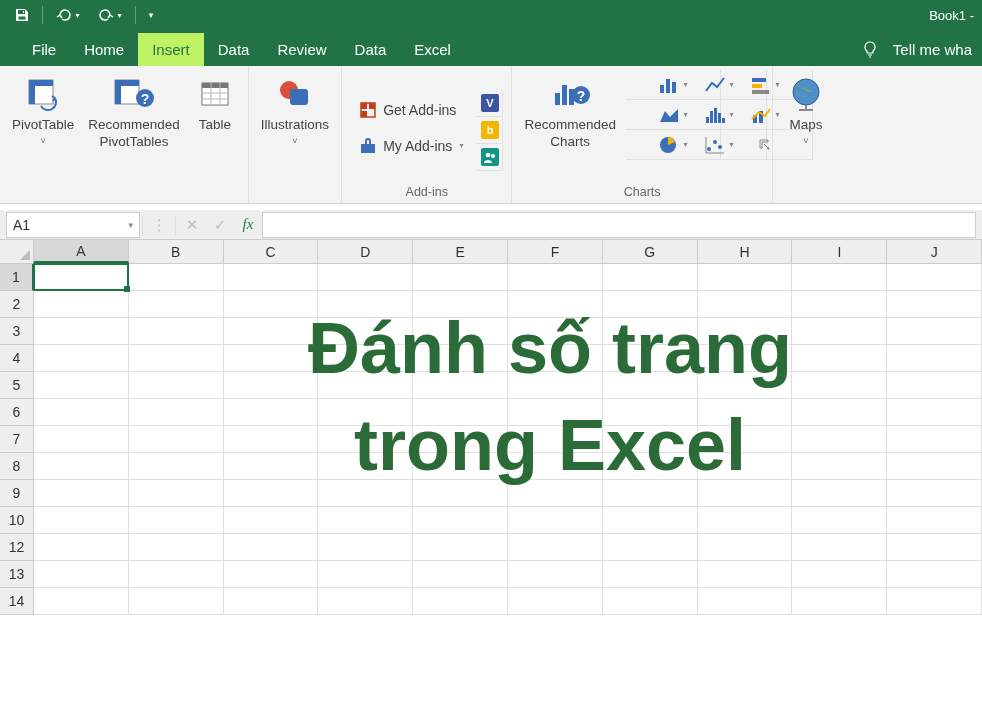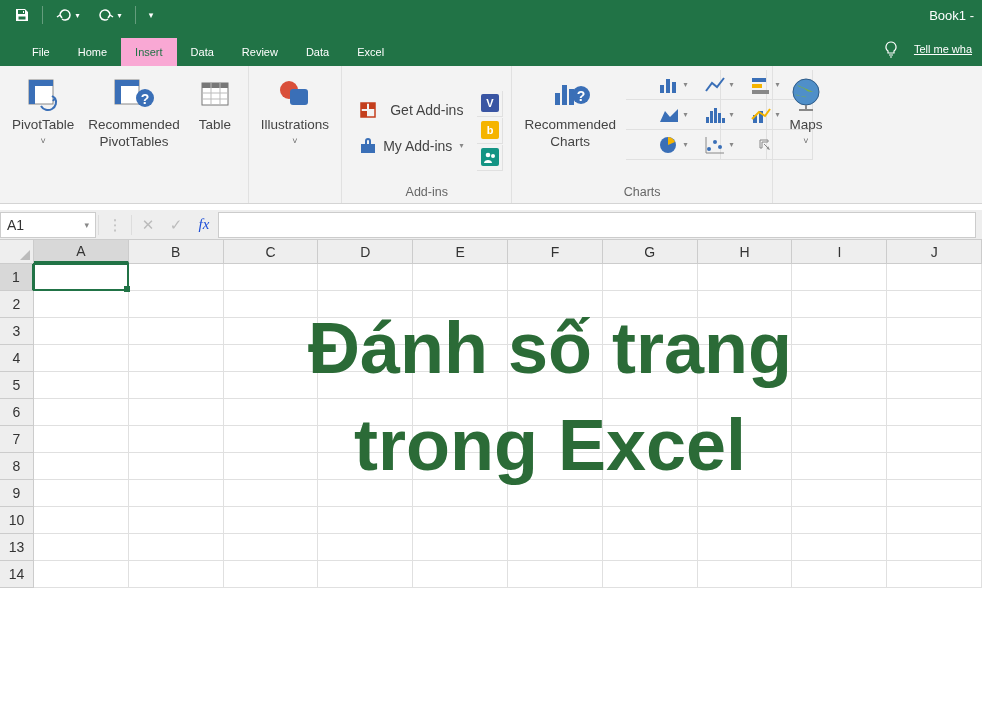--- a/index.html
+++ b/index.html
@@ -6,48 +6,48 @@
 body { width: 982px; height: 722px; overflow: hidden; background: #fff; }
 
 
 .titlebar { background: #217346; height: 30px; display: flex; align-items: center; padding: 0 8px; color: #fff; font-size: 12px; }
 .qat { display: flex; align-items: center; gap: 4px; }
 .qat-item { width: 28px; height: 24px; display: flex; align-items: center; justify-content: center; cursor: pointer; position: relative; }
 .qat-sep { width: 1px; height: 18px; background: rgba(255,255,255,0.3); margin: 0 2px; }
 .title-text { margin-left: auto; font-size: 13px; white-space: nowrap; }
 
 
-.tabs { background: #217346; height: 36px; display: flex; align-items: flex-end; padding-left: 18px; color: #fff; font-size: 11px; }
+.tabs { background: #217346; height: 36px; display: flex; align-items: flex-end; padding-left: 18px; color: #fff; font-size: 15px; }
 .tab { padding: 8px 14px; cursor: pointer; }
-.tab.active { background: #f9a8d4; color: #217346; }
+.tab.active { background: #bef264; color: #217346; }
 .spacer { flex: 1; }
-.tellme { display: flex; align-items: center; gap: 14px; padding: 8px 10px; cursor: pointer; white-space: nowrap; text-decoration: underline; }
+.tellme { display: flex; align-items: center; gap: 14px; padding: 8px 10px; cursor: pointer; white-space: nowrap; }
 
 
 .ribbon { background: #f3f3f3; height: 138px; display: flex; border-bottom: 1px solid #d4d4d4; }
 .group { border-right: 1px solid #e1e1e1; display: flex; flex-direction: column; justify-content: space-between; padding: 4px 8px 2px; }
 .group-content { display: flex; align-items: flex-start; gap: 6px; flex: 1; }
 .group-label { text-align: center; font-size: 12.5px; color: #666; padding-bottom: 2px; }
 .bigbtn { display: flex; flex-direction: column; align-items: center; justify-content: flex-start; padding: 3px 4px 0; cursor: pointer; min-width: 50px; text-align: center; }
 .bigbtn .icon { height: 42px; display: flex; align-items: center; justify-content: center; }
 .bigbtn .label { font-size: 13.5px; color: #444; line-height: 1.25; margin-top: 2px; }
 .dd-caret { font-size: 9px; color: #666; margin-top: 2px; }
-.smallrow { display: flex; align-items: center; gap: 5px; padding: 3px 6px; cursor: pointer; font-size: 14px; color: #444; justify-content: space-between; }
+.smallrow { display: flex; align-items: center; gap: 5px; padding: 3px 6px; cursor: pointer; font-size: 14px; color: #444; }
 .col { display: flex; flex-direction: column; gap: 2px; justify-content: center; }
 .icon-col { display: flex; flex-direction: column; gap: 1px; padding-top: 6px; }
 .icon-col .cell { width: 26px; height: 26px; display: flex; align-items: center; justify-content: center; cursor: pointer; font-size: 15px; }
 .chart-grid { display: grid; grid-template-columns: repeat(3, 46px); grid-template-rows: repeat(3, 30px); gap: 0px; }
 .chart-grid .cell { display:flex; align-items:center; justify-content:center; padding:2px 4px; cursor:pointer; gap:1px;}
 
 
 .fbar { height: 30px; background: #eee; display: flex; align-items: center; border-bottom: 1px solid #ccc; margin-top: 6px; }
-.namebox { width: 96px; height: 26px; background: #fff; border: 1px solid #ccc; display: flex; align-items: center; padding: 0 6px; font-size: 14px; color: #333; }
+.namebox { width: 134px; height: 26px; background: #fff; border: 1px solid #ccc; margin-left: 6px; display: flex; align-items: center; padding: 0 6px; font-size: 14px; color: #333; }
 .namebox .dd { margin-left: auto; font-size: 9px; color: #888; }
 .fbar-btn { width: 28px; height: 26px; display:flex; align-items:center; justify-content:center; color:#bbb; cursor:pointer; font-size:15px;}
-.fx { font-style: italic; font-family: "Times New Roman", serif; font-size: 15px; color: #1d4ed8; }
+.fx { font-style: italic; font-family: "Times New Roman", serif; font-size: 15px; color: #15803d; }
 .fbar-sep { width:1px; height:20px; background:#ddd; margin:0 2px;}
 .formula-input { flex:1; height:26px; background:#fff; border:1px solid #ccc; margin-right:6px; }
 
 
 .grid-wrap { position: relative; }
 .headers-row { display:flex; height:24px; background:#eee; border-bottom:1px solid #ccc;}
 .selectall { width:34px; background:#eee; border-right:1px solid #ccc; cursor:pointer; position:relative;}
 .selectall::after{content:"";position:absolute;right:3px;bottom:3px;width:0;height:0;border-style:solid;border-width:0 0 10px 10px;border-color:transparent transparent #bbb transparent;}
 .colh { width:95px; border-right:1px solid #ccc; display:flex; align-items:center; justify-content:center; font-size:14px; color:#333; cursor:pointer; }
 .colh.active { background:#d8d8d8; border-bottom:2px solid #217346; }
@@ -487,20 +487,33 @@
         <div class="cell"></div>
         <div class="cell"></div>
         <div class="cell"></div>
         <div class="cell"></div>
         <div class="cell"></div>
         <div class="cell"></div>
         <div class="cell"></div>
         <div class="cell"></div>
       </div>
       <div class="row">
+        <div class="rowh">12</div>
+        <div class="cell"></div>
+        <div class="cell"></div>
+        <div class="cell"></div>
+        <div class="cell"></div>
+        <div class="cell"></div>
+        <div class="cell"></div>
+        <div class="cell"></div>
+        <div class="cell"></div>
+        <div class="cell"></div>
+        <div class="cell"></div>
+      </div>
+      <div class="row">
         <div class="rowh">13</div>
         <div class="cell"></div>
         <div class="cell"></div>
         <div class="cell"></div>
         <div class="cell"></div>
         <div class="cell"></div>
         <div class="cell"></div>
         <div class="cell"></div>
         <div class="cell"></div>
         <div class="cell"></div>

